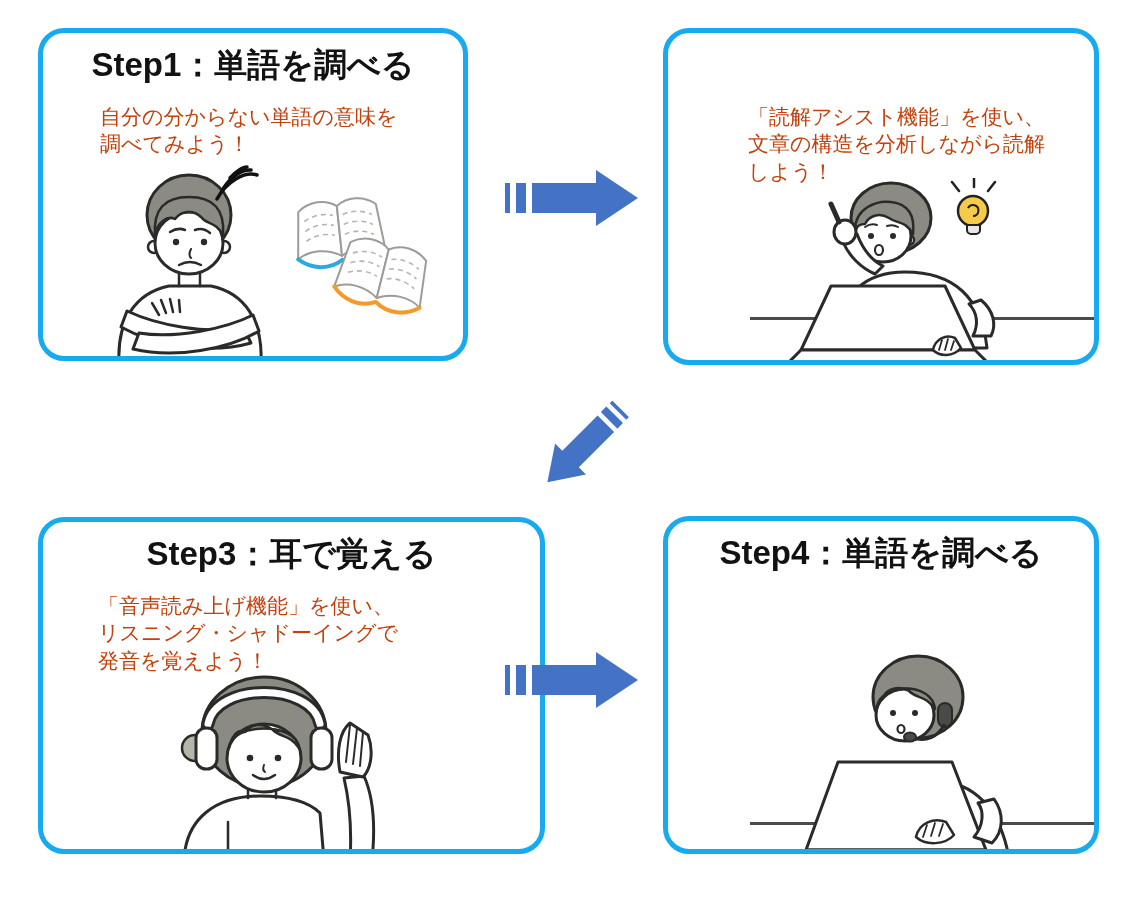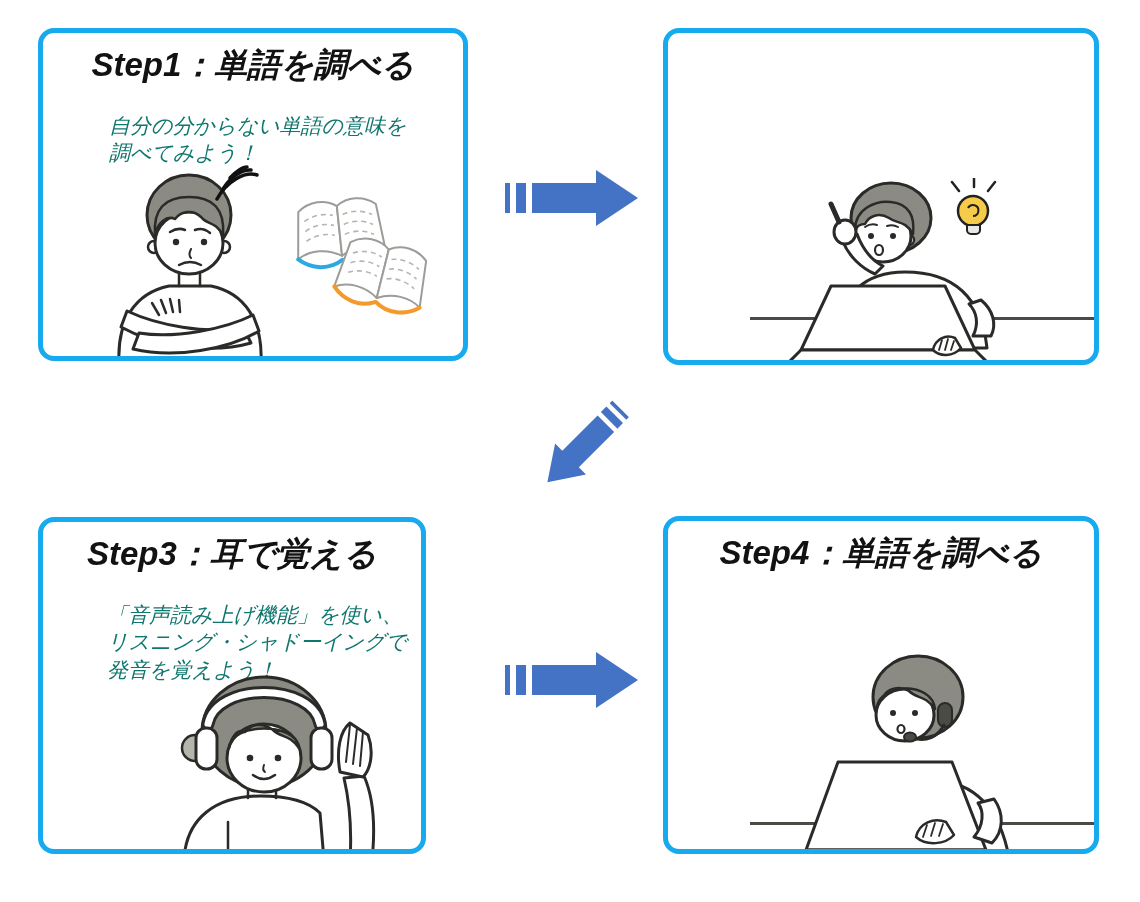--- a/index.html
+++ b/index.html
@@ -1,30 +1,30 @@
 <!DOCTYPE html>
 <html style="--box-border: #18AAEE; --arrow: #4472C4; --outline: #2A2A28; --hair: #8B8B84; --bulb: #F6CB4A; --book-accent-1: #2BA9E0; --book-accent-2: #F39A2B; --headset-dark: #4A4A46; --desk: #4A4A46;"><head>
 <meta charset="utf-8">
 <style>
   html,body{margin:0;padding:0;background:#fff;}
   body{width:1140px;height:902px;position:relative;overflow:hidden;
        font-family:"Liberation Sans","DejaVu Sans",sans-serif;color:#111;}
   .canvas{position:absolute;left:0;top:0;width:1140px;height:902px;background:#fff;}
 
   .step-box{position:absolute;background:#fff;box-sizing:border-box;
-            border:5px solid var(--box-border,#18aaee);border-radius:16px;overflow:hidden;font-style:italic;}
+            border:5px solid var(--box-border,#18aaee);border-radius:26px;overflow:hidden;}
   #box1{left:38px;top:28px;width:430px;height:333px;}
   #box2{left:663px;top:28px;width:436px;height:337px;}
-  #box3{left:38px;top:517px;width:388px;height:337px;}
+  #box3{left:38px;top:517px;width:507px;height:337px;}
   #box4{left:663px;top:516px;width:436px;height:338px;}
 
   .step-title{position:absolute;top:14px;left:0;right:0;margin:0;text-align:center;
               font-size:33px;line-height:1.1;font-weight:700;color:#121212;}
-  .step-body{position:absolute;top:70px;margin:9px;font-size:21px;line-height:1.3;
-             color:#0f766e;white-space:pre-line;}
+  .step-body{position:absolute;top:70px;margin:0;font-size:21px;line-height:1.3;
+             color:#c2410c;white-space:pre-line;}
   #box1 .step-body{left:57px;}
   #box2 .step-body{left:80px;}
   #box3 .step-body{left:55px;}
   #box4 .step-body{left:53px;}
 
   .illus{position:absolute;}
   #illus1{left:70px;top:130px;width:350px;height:200px;}
   #illus2{left:115px;top:145px;width:340px;height:190px;}
   #illus3{left:115px;top:148px;width:230px;height:190px;}
   #illus4{left:118px;top:128px;width:330px;height:215px;}
@@ -98,20 +98,23 @@
               <path d="M51,39 C58,36 70,36 80,42"></path>
               <path d="M51,49 C58,46 70,46 80,52"></path>
           </g>
           <path d="M2,69 C14,80 32,83 46,74 C60,83 78,80 90,69" fill="none" stroke="var(--book-accent-2,#f39a2b)" stroke-width="4" stroke-linecap="round"></path>
         </g>
       </g>
     </svg>
   </section>
 
   <section class="step-box" id="box2">
+    <p class="step-body">「読解アシスト機能」を使い、
+文章の構造を分析しながら読解
+しよう！</p>
     <div class="deskline" id="desk2"></div>
     <svg class="illus" id="illus2" viewBox="0 0 340 190">
       <g stroke="var(--outline,#2a2a28)" stroke-width="3" fill="none" stroke-linecap="round" stroke-linejoin="round">
         <path d="M52,170 C54,112 86,94 122,94 C168,94 198,116 204,170 Z" fill="#fff"></path>
         <ellipse cx="108" cy="40" rx="40" ry="35" fill="var(--hair,#8b8b84)"></ellipse>
         <circle cx="126" cy="62" r="5" fill="#fff" stroke-width="2.5"></circle>
         <ellipse cx="100" cy="58" rx="28" ry="26" fill="#fff"></ellipse>
         <path d="M72,52 C72,30 94,22 108,24 C126,26 132,38 130,56 C122,42 114,46 106,40 C96,34 86,38 82,46 C78,46 74,48 72,52 Z" fill="var(--hair,#8b8b84)" stroke-width="2.5"></path>
         <path d="M82,49 q6,-4 12,-2 M104,48 q6,-2 11,1" stroke-width="2"></path>
         <circle cx="88" cy="58" r="3" fill="#2a2a28" stroke="none"></circle>

